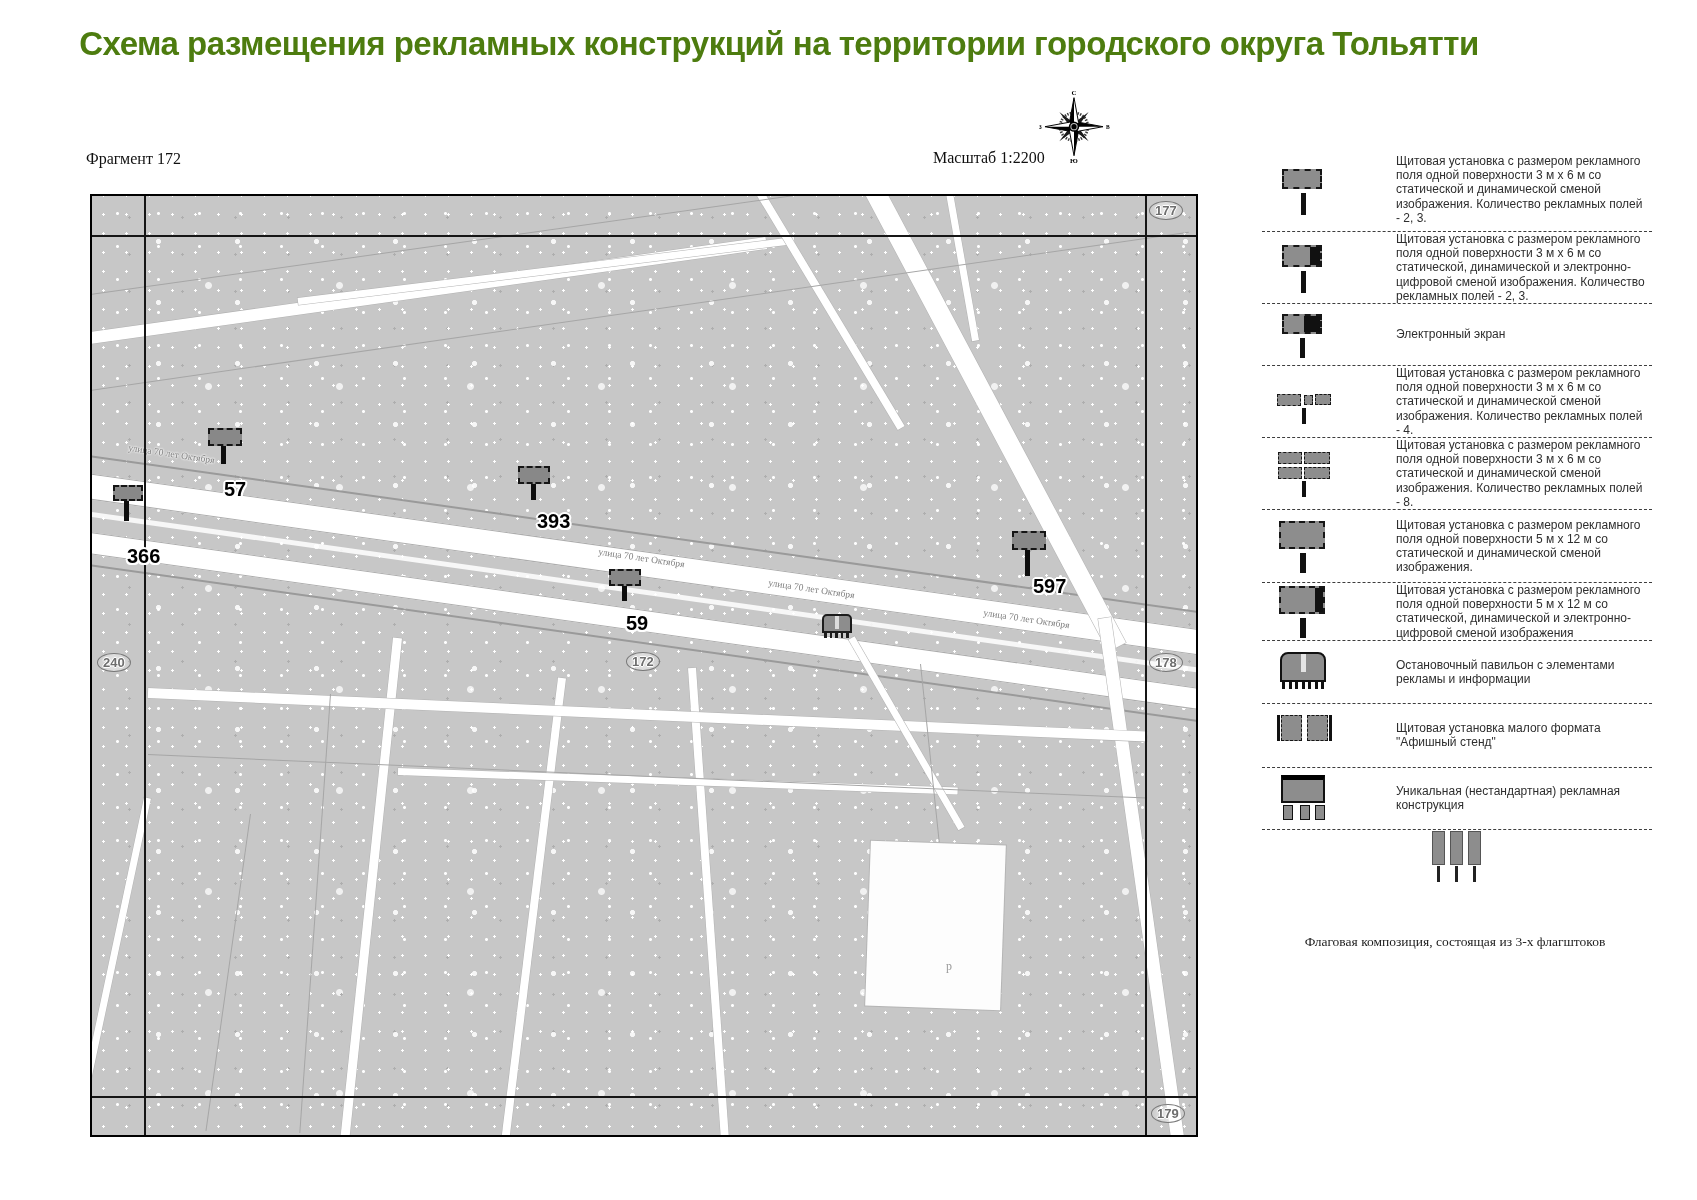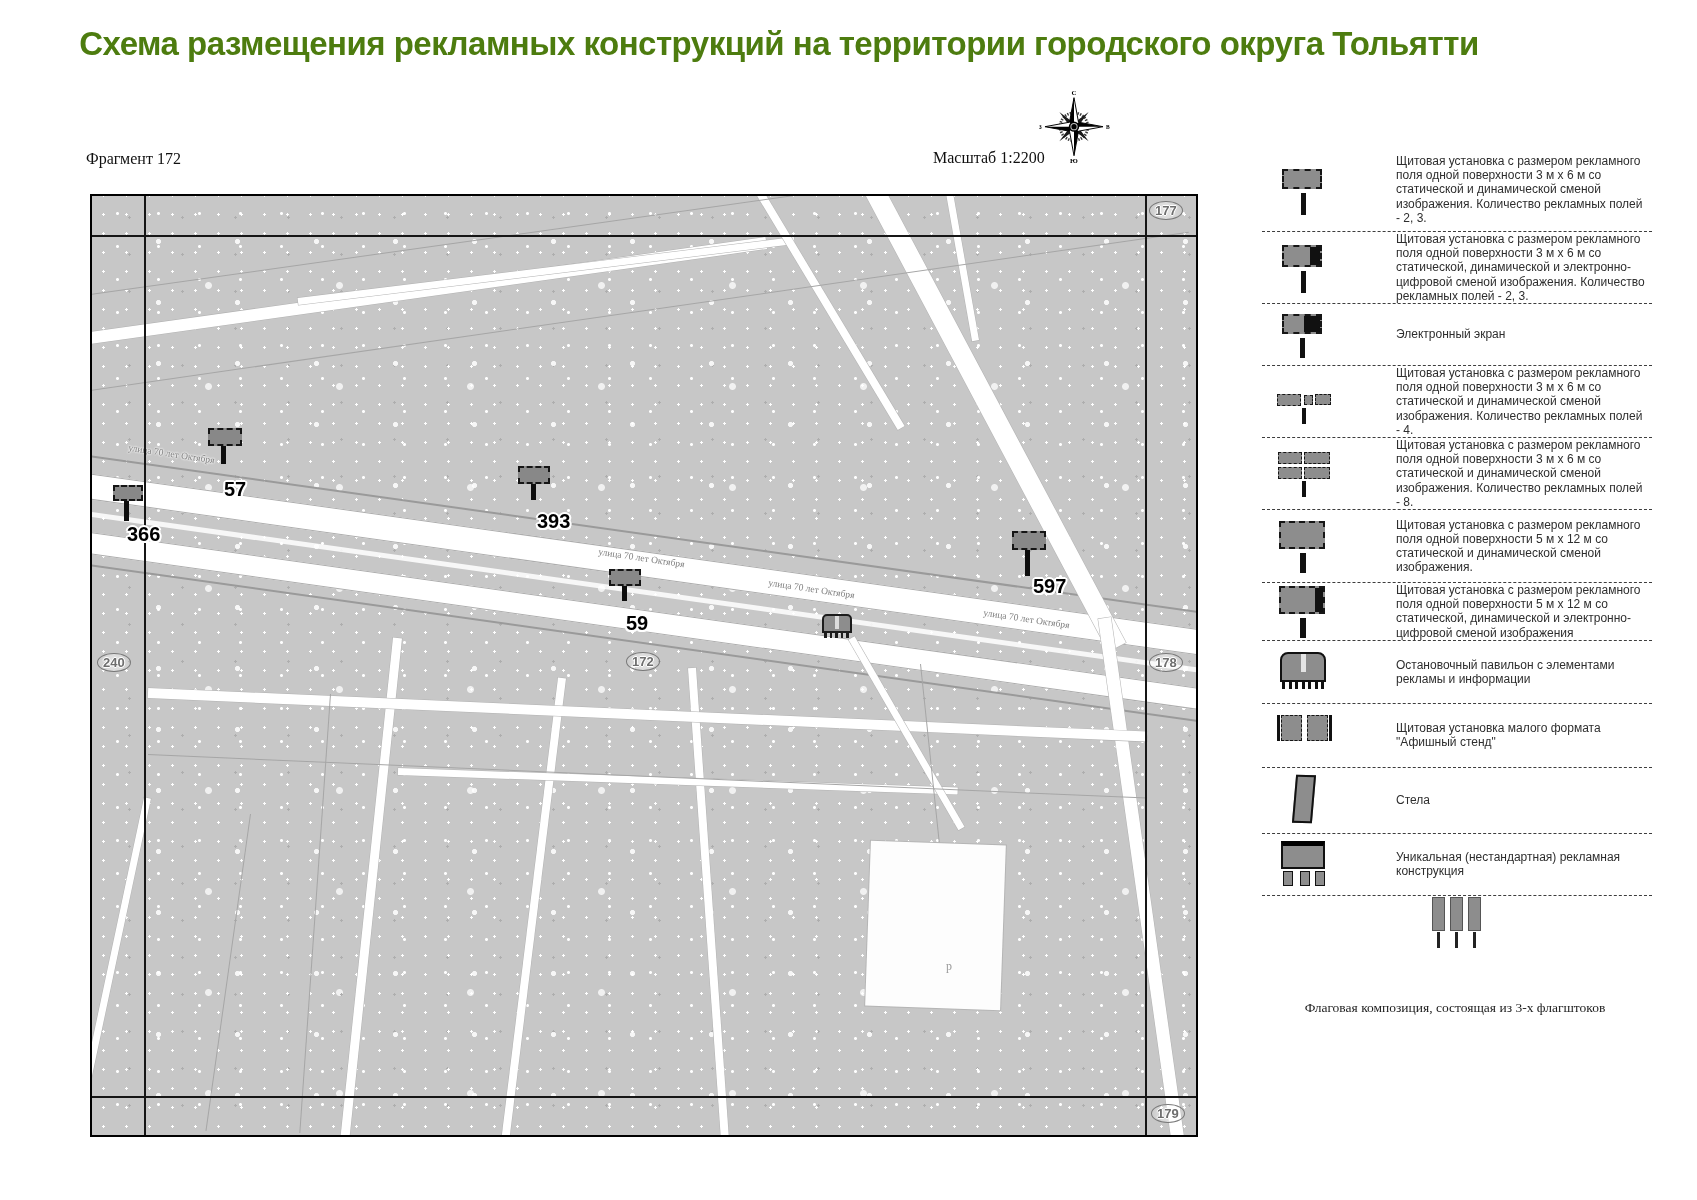--- a/index.html
+++ b/index.html
@@ -172,21 +172,21 @@
   </div>
 
   <div class="marker" style="left:118px;top:234px;">
     <div class="m-face" style="width:34px;height:18px;"></div>
     <div class="m-pole" style="height:18px;"></div>
     <div class="m-label" style="left:16px;top:34px;">57</div>
   </div>
   <div class="marker" style="left:23px;top:291px;">
     <div class="m-face" style="width:30px;height:16px;"></div>
     <div class="m-pole" style="height:20px;margin-left:11px;"></div>
-    <div class="m-label" style="left:14px;top:22px;">366</div>
+    <div class="m-label" style="left:14px;top:44px;">366</div>
   </div>
   <div class="marker" style="left:428px;top:272px;">
     <div class="m-face" style="width:32px;height:18px;"></div>
     <div class="m-pole" style="height:16px;"></div>
     <div class="m-label" style="left:19px;top:28px;">393</div>
   </div>
   <div class="marker" style="left:519px;top:375px;">
     <div class="m-face" style="width:32px;height:17px;"></div>
     <div class="m-pole" style="height:15px;"></div>
     <div class="m-label" style="left:17px;top:27px;">59</div>
@@ -286,26 +286,20 @@
     <div class="lic">
       <div class="blk" style="left:0;top:8px;width:3px;height:26px;"></div>
       <div class="face thin" style="left:4px;top:8px;width:21px;height:26px;"></div>
       <div class="face thin" style="left:30px;top:8px;width:21px;height:26px;"></div>
       <div class="blk" style="left:52px;top:8px;width:3px;height:26px;"></div>
     </div>
     <div class="ltext">Щитовая установка малого формата "Афишный стенд"</div>
   </div>
 
 
-  <div class="lrow" style="min-height:66px;">
-    <div class="lic">
-      <div class="stela"></div>
-    </div>
-    <div class="ltext">Стела</div>
-  </div>
 
 
   <div class="lrow" style="min-height:62px;">
     <div class="lic">
       <div class="uni-face"></div>
       <div class="leg" style="left:6px;"></div>
       <div class="leg" style="left:23px;"></div>
       <div class="leg" style="left:38px;"></div>
     </div>
     <div class="ltext">Уникальная (нестандартная) рекламная конструкция</div>

